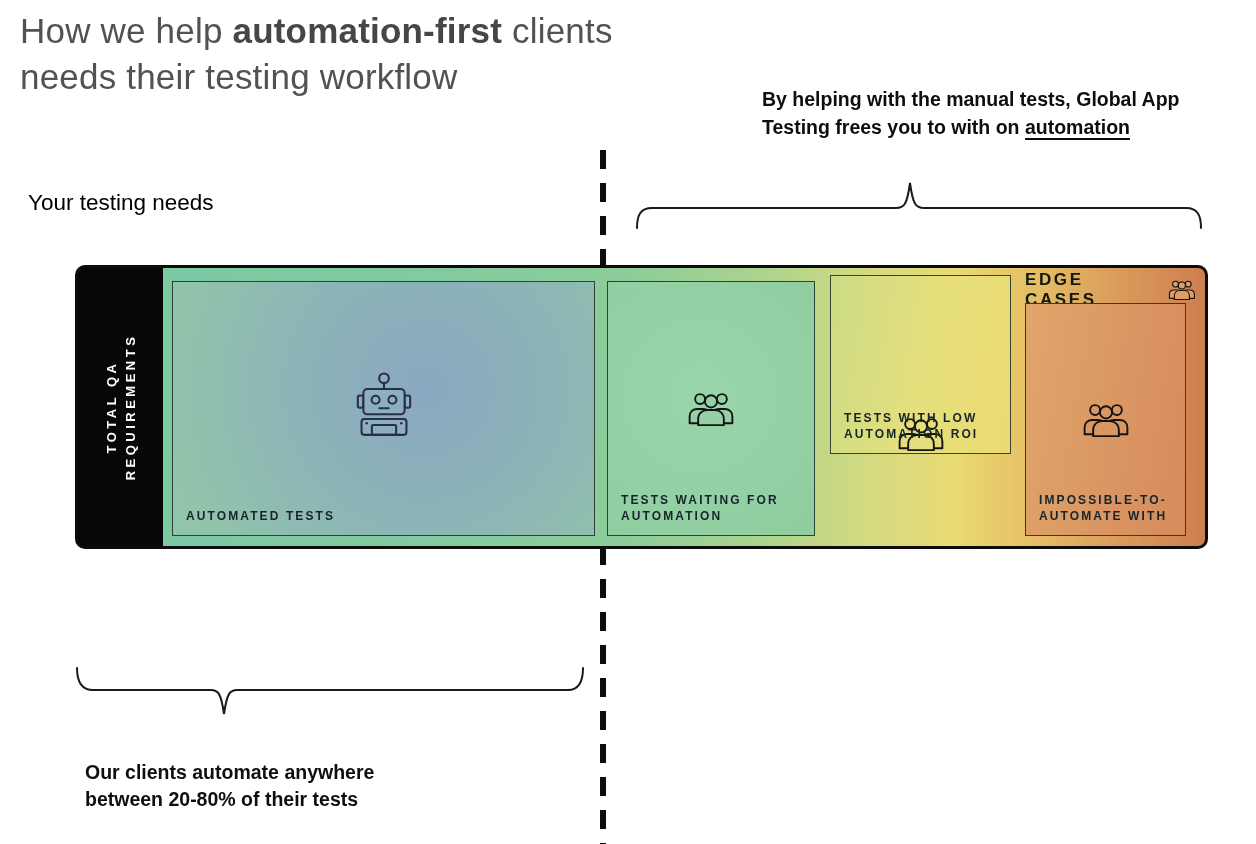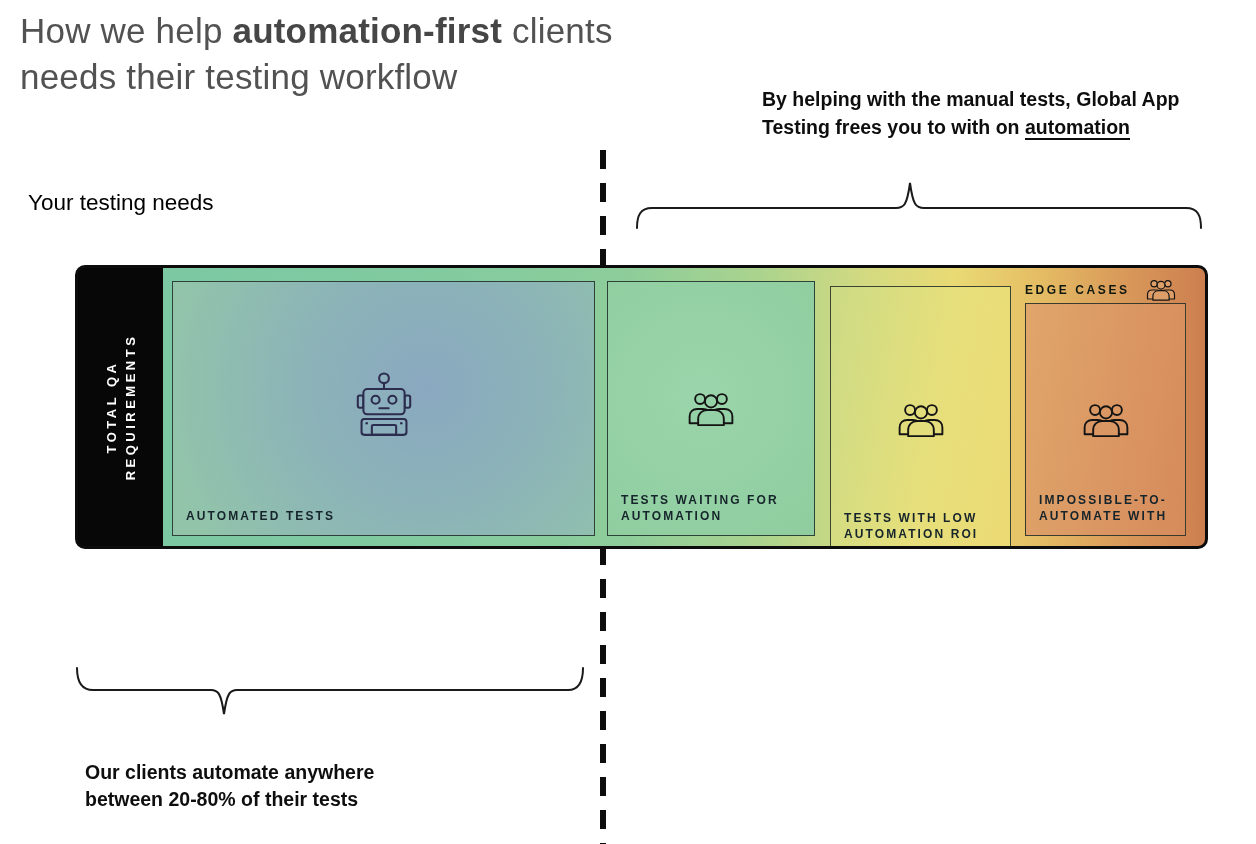--- a/index.html
+++ b/index.html
@@ -78,40 +78,41 @@
   }
   .zone-automated {
     left: 9px; top: 13px; width: 423px; height: 255px;
     background: radial-gradient(circle at 60% 42%, #8aa8c0 0%, #8cb4b7 45%, #92c4aa 90%);
   }
   .zone-waiting {
     left: 444px; top: 13px; width: 208px; height: 255px;
     background: radial-gradient(circle at 45% 45%, #9bd5ab 0%, #93d0a3 60%, #8fcc9e 100%);
   }
   .zone-low-roi {
-    left: 667px; top: 18px; width: 181px; height: 268px;
+    left: 667px; top: 7px; width: 181px; height: 179px;
     background: linear-gradient(100deg, #ccdb85 0%, #e6df7b 55%, #ecda74 100%);
+    align-items: flex-end;
   }
   .zone-impossible {
     left: 862px; top: 35px; width: 161px; height: 233px;
     background: linear-gradient(100deg, #e0a66a 0%, #da9562 60%, #d68b5b 100%);
   }
 
   .box-label {
     position: absolute; left: 13px; bottom: 11px;
     font-size: 12px; font-weight: 700; letter-spacing: 2.1px;
     line-height: 15.5px; color: #16242b;
   }
 
   .edge-header {
     position: absolute; left: 862px; top: 9px; width: 171px; height: 26px;
     display: flex; align-items: center; gap: 16px;
   }
   .edge-header .edge-label {
-    font-size: 12px; font-weight: 700; letter-spacing: 2.6px; color: #101810;
+    font-size: 17px; font-weight: 700; letter-spacing: 2.6px; color: #101810;
   }
 
   
   .people-icon use { fill: var(--icon-bg, transparent); stroke: #141414; stroke-width: 2; }
   .robot-wrap { margin-top: -10px; }
   .icon-wrap { line-height: 0; }
 </style>
 </head>
 <body>
 

